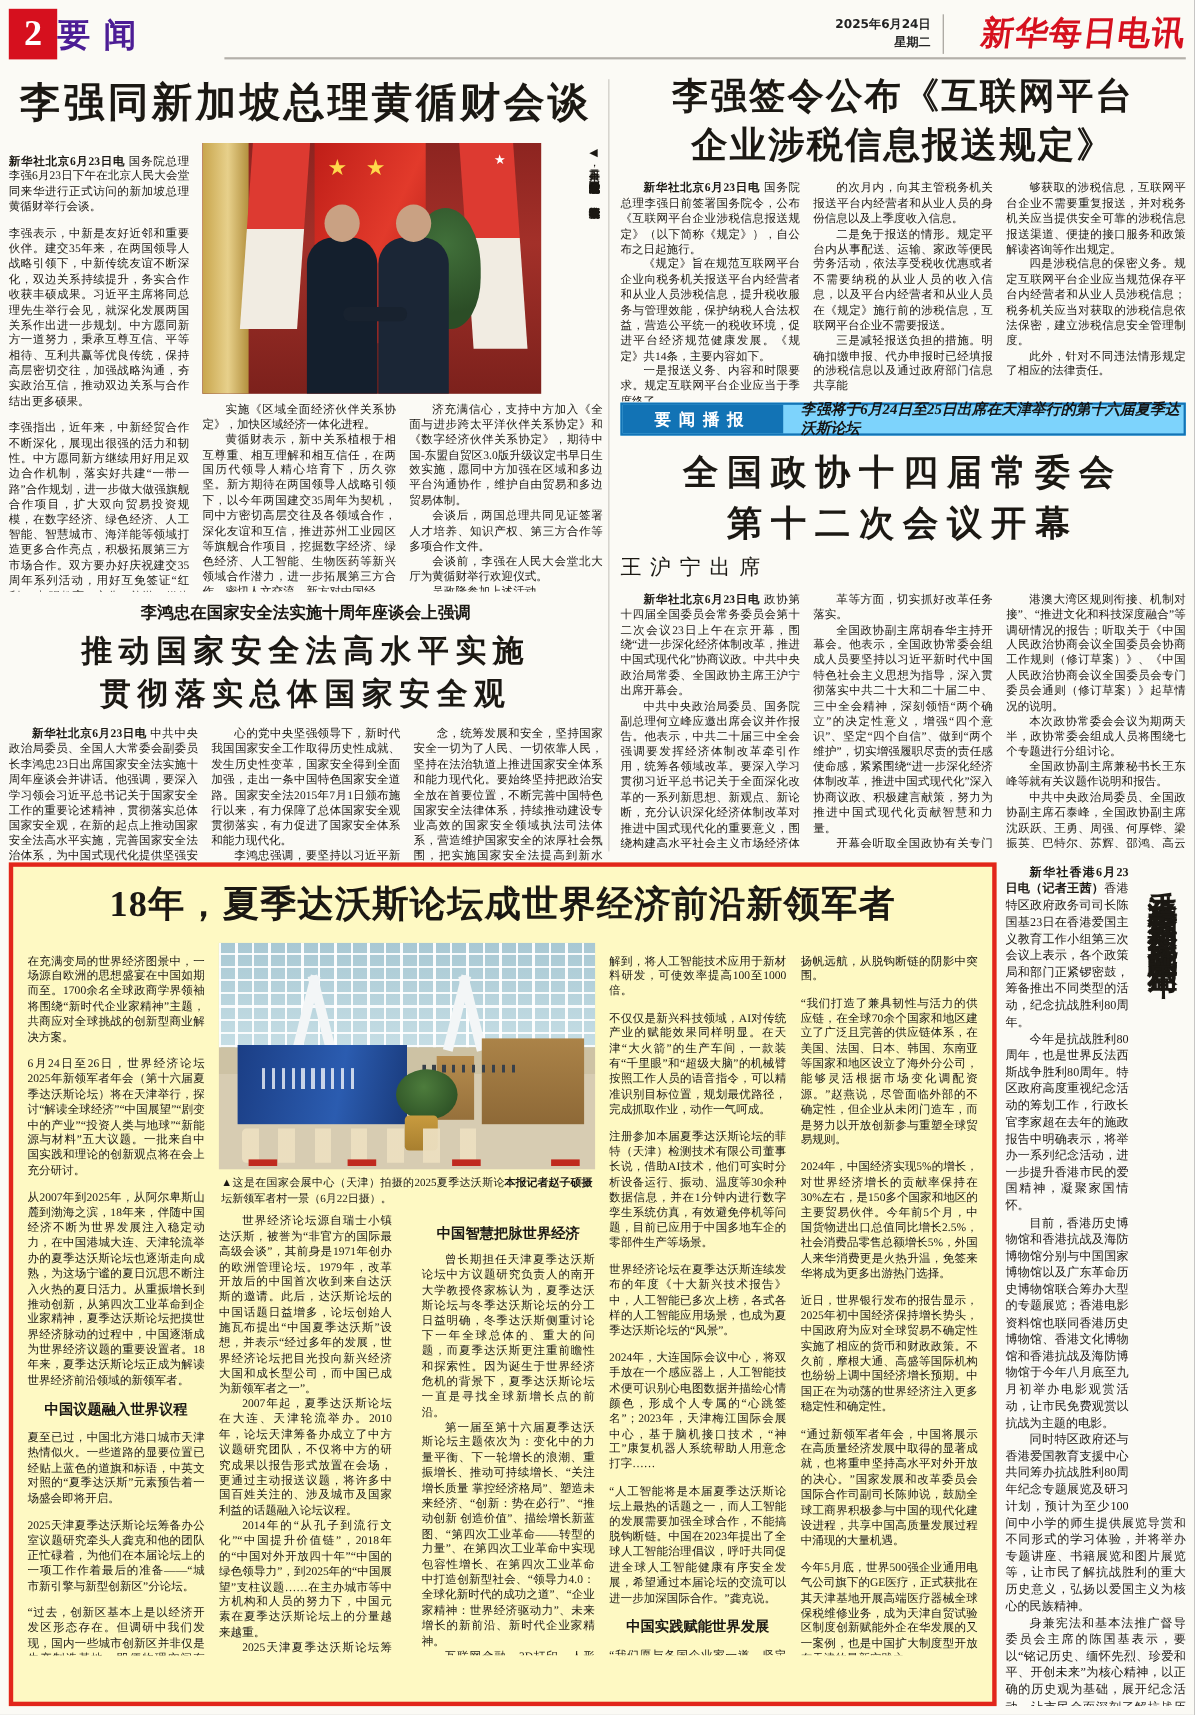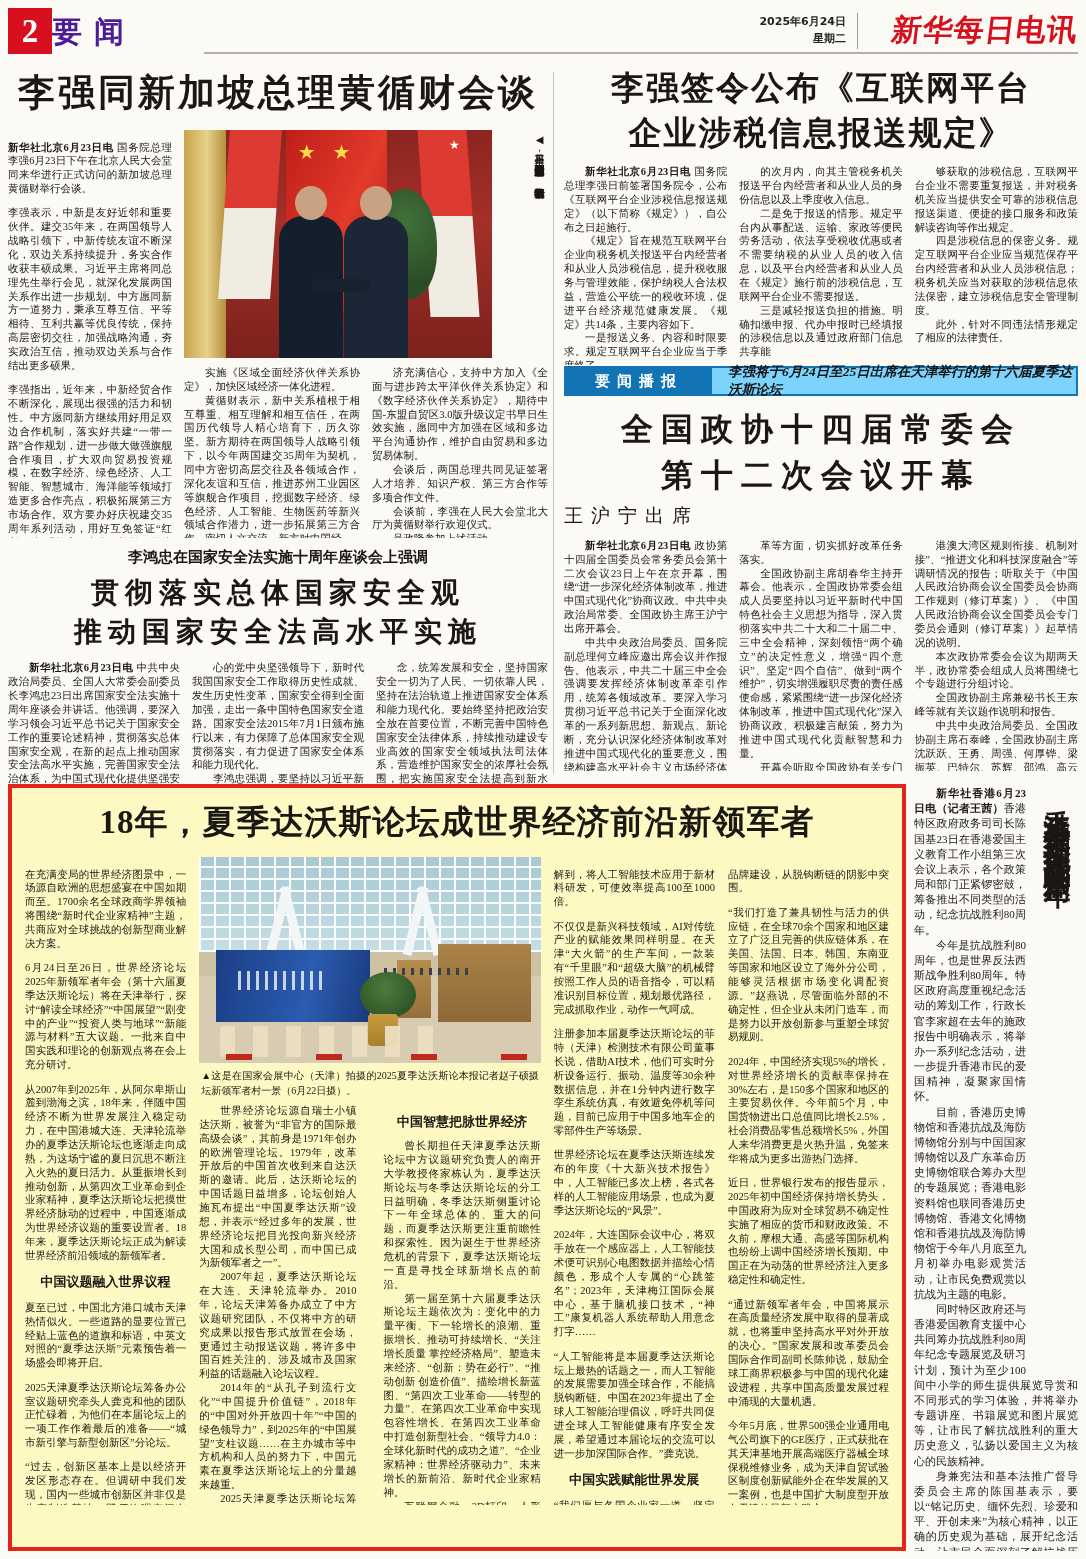--- a/index.html
+++ b/index.html
@@ -74,21 +74,21 @@
   
   #davos{position:absolute;left:8px;top:784px;width:898px;height:767px;border:4px solid #e2261b;
          box-sizing:border-box;padding:8px 13px 10px;background:#fef9c3;}
   .davos-headline{text-align:center;font-size:33px;font-weight:bold;letter-spacing:1px;margin:4px 0 12px;}
   .davos-body{display:flex;gap:13px;height:648px;overflow:hidden;}
   .dcol{flex:1 1 0;min-width:0;overflow:hidden;font-size:10.5px;line-height:1.32;text-align:justify;}
   .dmid{flex:2.12 1 0;min-width:0;display:flex;flex-direction:column;}
   .dphoto{height:206px;flex:none;position:relative;overflow:hidden;
           background:linear-gradient(180deg,#b9d3dc 0 46%,#cdc2a4 46% 58%,#d7ccb2 58% 100%);}
   .dcaption{font-size:10px;line-height:1.5;margin:5px 2px 4px;text-align:justify;flex:none;}
-  .dcaption .credit{font-weight:normal;float:right;}
+  .dcaption .credit{font-weight:bold;float:right;}
   .dmidcols{display:flex;gap:27px;flex:1;overflow:hidden;margin-top:2px;}
   .dmidcols .col{font-size:10.5px;}
   
   .dv-roof{position:absolute;left:0;top:0;right:0;height:46%;
     background:repeating-linear-gradient(90deg,rgba(255,255,255,.95) 0 2px,transparent 2px 15px),
                repeating-linear-gradient(0deg,rgba(255,255,255,.9) 0 2px,transparent 2px 12px),
                linear-gradient(180deg,#a8c8d3,#c6dee5);}
   .dv-pillar{position:absolute;top:14%;width:9px;height:34%;background:#f3f6f7;}
   .dv-p1{left:22%;transform:rotate(14deg);} .dv-p2{left:26%;transform:rotate(-14deg);}
   .dv-p3{left:62%;transform:rotate(14deg);} .dv-p4{left:66%;transform:rotate(-14deg);}
@@ -225,22 +225,22 @@
           <p>本次政协常委会会议为期两天半，政协常委会组成人员将围绕七个专题进行分组讨论。</p>
           <p>全国政协副主席兼秘书长王东峰等就有关议题作说明和报告。</p>
           <p>中共中央政治局委员、全国政协副主席石泰峰，全国政协副主席沈跃跃、王勇、周强、何厚铧、梁振英、巴特尔、苏辉、邵鸿、高云龙、陈武、穆虹、咸辉、姜信治、蒋作君、何报翔、王光谦、秦博勇、朱永新、杨震出席会议。</p>
         </div>
     </div>
   </div>
 
   <div id="sec">
     <div class="sec-kicker">李鸿忠在国家安全法实施十周年座谈会上强调</div>
     <div class="sec-headline">
+      <div>推动国家安全法高水平实施</div>
       <div>贯彻落实总体国家安全观</div>
-      <div>推动国家安全法高水平实施</div>
     </div>
     <div class="cols">
       <div class="col">
           <p><b>新华社北京6月23日电</b> 中共中央政治局委员、全国人大常委会副委员长李鸿忠23日出席国家安全法实施十周年座谈会并讲话。他强调，要深入学习领会习近平总书记关于国家安全工作的重要论述精神，贯彻落实总体国家安全观，在新的起点上推动国家安全法高水平实施，完善国家安全法治体系，为中国式现代化提供坚强安全保障。</p>
         </div>
       <div class="col">
           <p>心的党中央坚强领导下，新时代我国国家安全工作取得历史性成就、发生历史性变革，国家安全得到全面加强，走出一条中国特色国家安全道路。国家安全法2015年7月1日颁布施行以来，有力保障了总体国家安全观贯彻落实，有力促进了国家安全体系和能力现代化。</p>
           <p>李鸿忠强调，要坚持以习近平新时代中国特色社会主义思想为指导，坚持党对国家安全工作的绝对领导，坚持大安全理</p>
         </div>
       <div class="col">
@@ -300,21 +300,21 @@
           <p>解到，将人工智能技术应用于新材料研发，可使效率提高100至1000倍。</p>
           <p>不仅仅是新兴科技领域，AI对传统产业的赋能效果同样明显。在天津“大火箭”的生产车间，一款装有“千里眼”和“超级大脑”的机械臂按照工作人员的语音指令，可以精准识别目标位置，规划最优路径，完成抓取作业，动作一气呵成。</p>
           <p>注册参加本届夏季达沃斯论坛的菲特（天津）检测技术有限公司董事长说，借助AI技术，他们可实时分析设备运行、振动、温度等30余种数据信息，并在1分钟内进行数字孪生系统仿真，有效避免停机等问题，目前已应用于中国多地车企的零部件生产等场景。</p>
           <p>世界经济论坛在夏季达沃斯连续发布的年度《十大新兴技术报告》中，人工智能已多次上榜，各式各样的人工智能应用场景，也成为夏季达沃斯论坛的“风景”。</p>
           <p>2024年，大连国际会议中心，将双手放在一个感应器上，人工智能技术便可识别心电图数据并描绘心情颜色，形成个人专属的“心跳签名”；2023年，天津梅江国际会展中心，基于脑机接口技术，“神工”康复机器人系统帮助人用意念打字……</p>
           <p>“人工智能将是本届夏季达沃斯论坛上最热的话题之一，而人工智能的发展需要加强全球合作，不能搞脱钩断链。中国在2023年提出了全球人工智能治理倡议，呼吁共同促进全球人工智能健康有序安全发展，希望通过本届论坛的交流可以进一步加深国际合作。”龚克说。</p>
           <div class="subhead">中国实践赋能世界发展</div>
           <p>“我们愿与各国企业家一道，坚定支持经济全球化，坚定维护市场经济，坚定支持自由贸易，引领世界经济迈向更加普惠、更有韧性、更可持续的未来。”“我们愿与各国一道，携手共进、扬帆远航，共同推动世界经济这艘巨轮驶入广阔蓝海，共创人类社会更加美好的未来！”……</p>
         </div>
       <div class="dcol">
-          <p>品牌建设，从脱钩断链的阴影中突围。</p>
+          <p>扬帆远航，从脱钩断链的阴影中突围。</p>
           <p>“我们打造了兼具韧性与活力的供应链，在全球70余个国家和地区建立了广泛且完善的供应链体系，在美国、法国、日本、韩国、东南亚等国家和地区设立了海外分公司，能够灵活根据市场变化调配资源。”赵燕说，尽管面临外部的不确定性，但企业从未闭门造车，而是努力以开放创新参与重塑全球贸易规则。</p>
           <p>2024年，中国经济实现5%的增长，对世界经济增长的贡献率保持在30%左右，是150多个国家和地区的主要贸易伙伴。今年前5个月，中国货物进出口总值同比增长2.5%，社会消费品零售总额增长5%，外国人来华消费更是火热升温，免签来华将成为更多出游热门选择。</p>
           <p>近日，世界银行发布的报告显示，2025年初中国经济保持增长势头，中国政府为应对全球贸易不确定性实施了相应的货币和财政政策。不久前，摩根大通、高盛等国际机构也纷纷上调中国经济增长预期。中国正在为动荡的世界经济注入更多稳定性和确定性。</p>
           <p>“通过新领军者年会，中国将展示在高质量经济发展中取得的显著成就，也将重申坚持高水平对外开放的决心。”国家发展和改革委员会国际合作司副司长陈帅说，鼓励全球工商界积极参与中国的现代化建设进程，共享中国高质量发展过程中涌现的大量机遇。</p>
           <p>今年5月底，世界500强企业通用电气公司旗下的GE医疗，正式获批在其天津基地开展高端医疗器械全球保税维修业务，成为天津自贸试验区制度创新赋能外企在华发展的又一案例，也是中国扩大制度型开放在天津的最新实践之一。</p>
         </div>
     </div>
   </div>
 
   <div id="hk">

